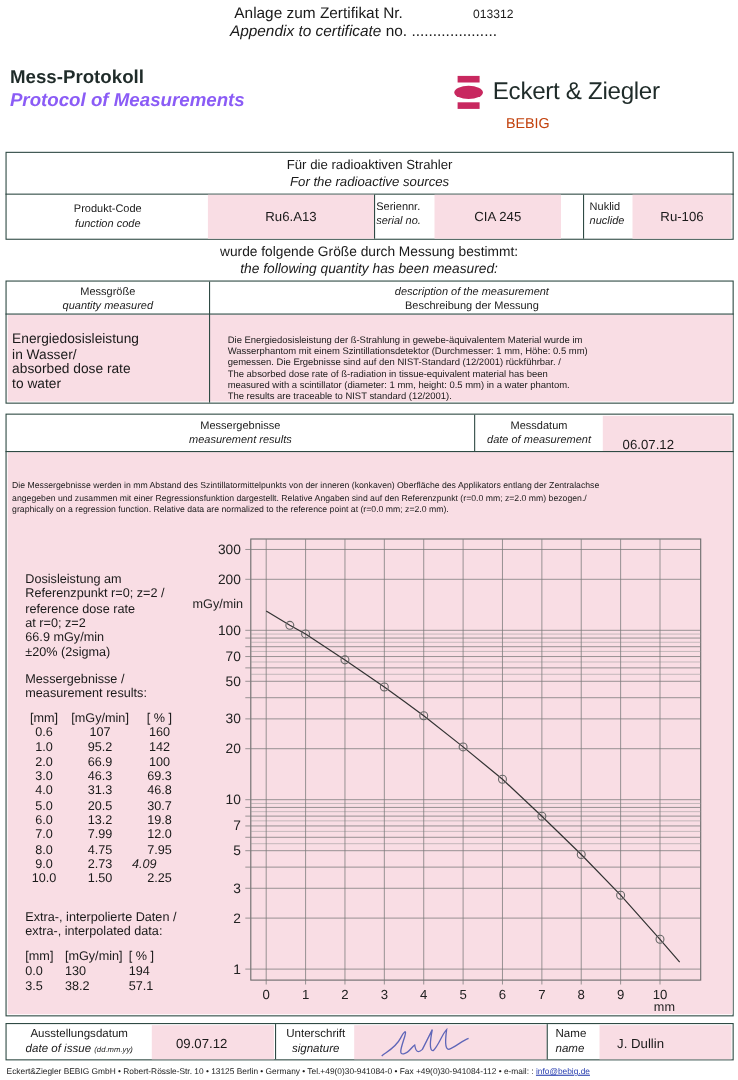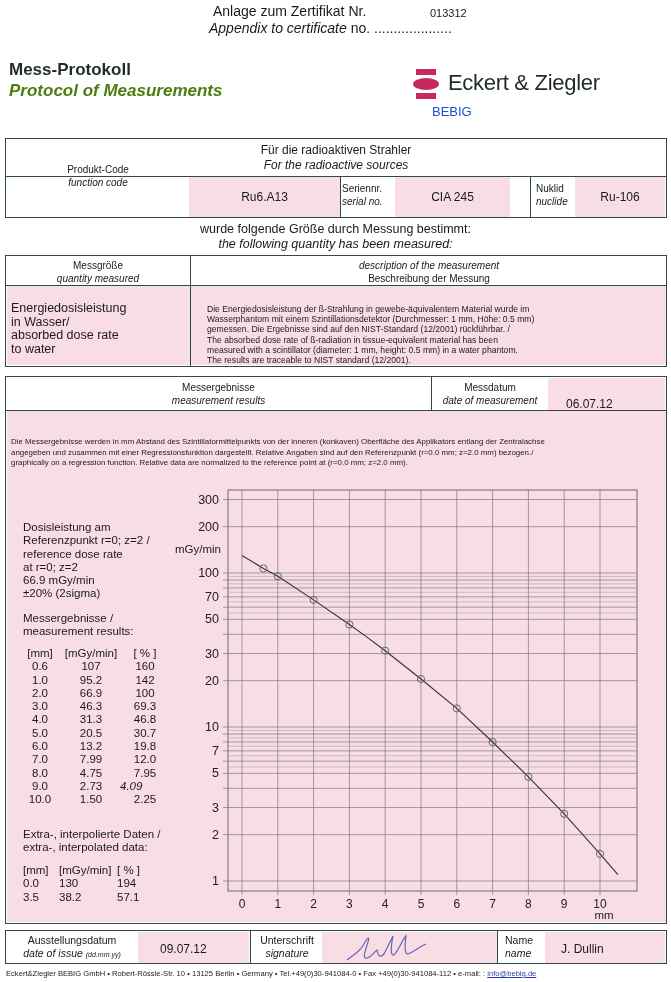--- a/index.html
+++ b/index.html
@@ -26,38 +26,38 @@
 <div class="abs" style="left:213px;top:3px;font-size:14px;">
   <span>Anlage zum Zertifikat Nr.</span>
 </div>
 <div class="abs" style="left:430px;top:7px;font-size:11px;">013312</div>
 <div class="abs" style="left:209px;top:20px;font-size:14px;">
   <span class="it">Appendix to certificate</span>
   <span>no. ....................</span>
 </div>
 
 <div class="abs" style="left:9px;top:60px;font-size:17px;font-weight:bold;color:#1f2b29;">Mess-Protokoll</div>
-<div class="abs it" style="left:9px;top:81px;font-size:17px;font-weight:bold;color:#4d7c0f;">Protocol of Measurements</div>
+<div class="abs it" style="left:9px;top:81px;font-size:17px;font-weight:bold;color:#8b5cf6;">Protocol of Measurements</div>
 
 <div class="abs" style="left:412px;top:68px;width:200px;height:56px;">
   <svg width="34" height="32" style="position:absolute;left:0;top:0;">
     <rect x="4" y="1" width="20" height="6" fill="#c8285f"></rect>
     <ellipse cx="14" cy="16" rx="13" ry="6" fill="#c8285f"></ellipse>
     <rect x="4" y="25" width="20" height="6" fill="#c8285f"></rect>
   </svg>
   <div class="abs" style="left:36px;top:2px;font-size:22px;color:#1f2b29;letter-spacing:-0.3px;">Eckert &amp; Ziegler</div>
-  <div class="abs" style="left:20px;top:36px;font-size:13px;color:#1d4ed8;">BEBIG</div>
+  <div class="abs" style="left:48px;top:36px;font-size:13px;color:#c2410c;">BEBIG</div>
 </div>
 
 <div class="box" style="left:5px;top:138px;width:662px;height:80px;"></div>
 <div class="abs c" style="left:5px;top:143px;width:662px;font-size:12px;">Für die radioaktiven Strahler</div>
 <div class="abs c it" style="left:5px;top:158px;width:662px;font-size:12px;">For the radioactive sources</div>
 <div class="hline" style="left:5px;top:176px;width:662px;"></div>
 
-<div class="abs c" style="left:7px;top:163px;width:182px;">
+<div class="abs c" style="left:7px;top:184px;width:182px;">
   <div class="label2">Produkt-Code</div>
   <div class="label2 it">function code</div>
 </div>
 <div class="abs pink c" style="left:189px;top:177px;width:151px;height:40px;line-height:40px;font-size:12px;">
   <span>Ru6.A13</span>
 </div>
 <div class="vline" style="left:340px;top:177px;height:40px;"></div>
 <div class="abs" style="left:342px;top:182px;width:50px;">
   <div class="label2">Seriennr.</div>
   <div class="label2 it">serial no.</div>

